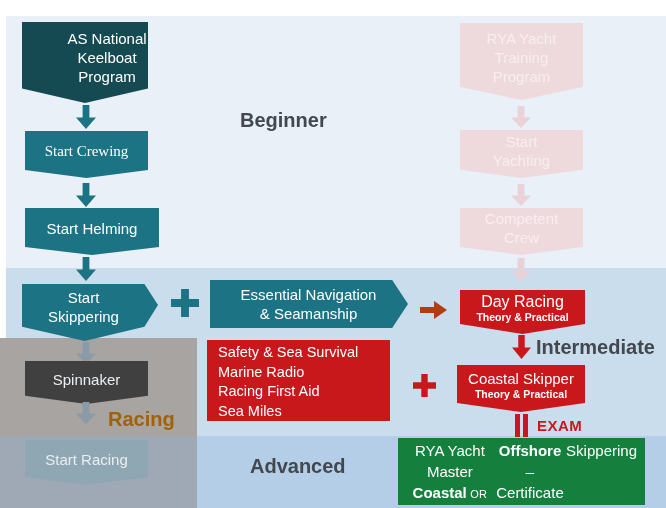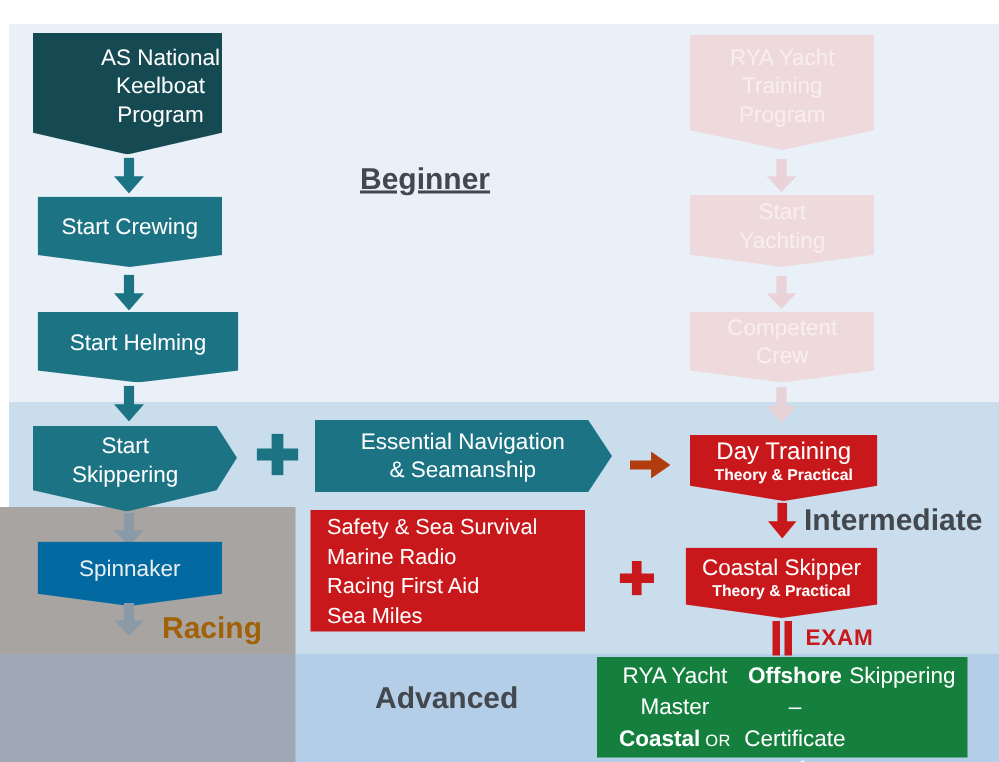--- a/index.html
+++ b/index.html
@@ -16,21 +16,21 @@
 
   .box {
     position:absolute; display:flex; flex-direction:column; justify-content:center; align-items:center;
     text-align:center; color:#ffffff; font-size:15px; line-height:19px;
   }
   .chev { clip-path: polygon(0 0, 100% 0, 100% var(--bp,82%), 50% 100%, 0 var(--bp,82%)); }
   .teal { background:#1c7384; }
   .darkteal { background:#154a52; }
   .red { background:#c9181b; }
   .fadedpink { background:#eedadd; color:#f8eef0; }
-  .fadedteal-1 { background:#0369a1; color:#e9eef1; }
+  .fadedteal-1 { background:#404040; color:#e9eef1; }
   .fadedteal-2 { background:#8fa7b3; color:#e9eef1; }
 
   .skipper-shape {
     clip-path: polygon(0 0, 90% 0, 100% 37%, 90% 75%, 46% 100%, 0 75%);
     padding-right:13px; padding-bottom:12px;
   }
   .rightpoint {
     clip-path: polygon(0 0, 92% 0, 100% 50%, 92% 100%, 0 100%);
     padding-right:14px;
   }
@@ -75,52 +75,55 @@
 <body>
 
 <div id="canvas">
 
   <div class="band band-top"></div>
   <div class="band band-mid"></div>
   <div class="band band-bottom"></div>
   <div class="gray-top"></div>
   <div class="gray-bottom"></div>
 
-  <div class="level-label" style="left:240px; top:109px;text-decoration:underline;">Beginner</div>
+  <div class="level-label" style="left:240px; top:109px;">Beginner</div>
   <div class="level-label" style="left:536px; top:336px;">Intermediate</div>
   <div class="level-label" style="left:250px; top:455px;">Advanced</div>
   <div class="racing-label" style="left:108px; top:408px;">Racing</div>
 
   <div class="box chev darkteal" style="left:22px; top:22px; width:126px; height:81px; --bp:82%; padding-bottom:10px;padding-left:44px;">
     <span class="line">AS National</span>
     <span class="line">Keelboat</span>
     <span class="line">Program</span>
   </div>
   <div class="arrow-down" style="left:76px; top:105px; width:20px; height:24px; background:#1c7384;"></div>
 
-  <div class="box chev teal" style="left:25px; top:131px; width:123px; height:47px; --bp:83%; padding-bottom:7px;">
+  <div class="box chev teal" style="left:25px; top:131px; width:123px; height:47px; --bp:83%; padding-bottom:7px;font-family:Liberation Serif, serif;">
     <span class="line">Start Crewing</span>
   </div>
   <div class="arrow-down" style="left:76px; top:183px; width:20px; height:24px; background:#1c7384;"></div>
 
   <div class="box chev teal" style="left:25px; top:208px; width:134px; height:47px; --bp:83%; padding-bottom:7px;">
     <span class="line">Start Helming</span>
   </div>
   <div class="arrow-down" style="left:76px; top:257px; width:20px; height:24px; background:#1c7384;"></div>
 
   <div class="box teal skipper-shape" style="left:22px; top:284px; width:136px; height:57px;">
     <span class="line">Start</span>
     <span class="line">Skippering</span>
   </div>
 
   <div class="arrow-down" style="left:76px; top:342px; width:20px; height:22px; background:#8a9aa6;"></div>
   <div class="box chev fadedteal-1" style="left:25px; top:361px; width:123px; height:43px; --bp:81%; padding-bottom:6px;">
     <span class="line">Spinnaker</span>
   </div>
   <div class="arrow-down" style="left:76px; top:402px; width:20px; height:22px; background:#8a9aa6;"></div>
+  <div class="box chev fadedteal-2" style="left:25px; top:440px; width:123px; height:45px; --bp:82%; padding-bottom:6px;">
+    <span class="line">Start Racing</span>
+  </div>
 
   <div class="plus" style="left:171px; top:289px; width:28px; height:28px; background:#1c7384;"></div>
   <div class="box teal rightpoint" style="left:210px; top:280px; width:198px; height:48px;padding-left:13px;">
     <span class="line">Essential Navigation</span>
     <span class="line">&amp; Seamanship</span>
   </div>
   <div class="arrow-right" style="left:420px; top:301px; width:27px; height:18px; background:#b13c0e;"></div>
 
   <div class="req-box" style="left:207px; top:340px; width:183px; height:81px;">
     <span class="line">Safety &amp; Sea Survival</span>
@@ -143,21 +146,21 @@
   </div>
   <div class="arrow-down" style="left:511px; top:184px; width:20px; height:22px; background:#e9d3d8;"></div>
 
   <div class="box chev fadedpink" style="left:460px; top:208px; width:123px; height:47px; --bp:83%; padding-bottom:7px;">
     <span class="line">Competent</span>
     <span class="line">Crew</span>
   </div>
   <div class="arrow-down" style="left:511px; top:258px; width:20px; height:24px; background:#e7d2d7;"></div>
 
   <div class="box chev red" style="left:460px; top:290px; width:125px; height:44px; --bp:77%; padding-bottom:8px;">
-    <span class="line title-lg">Day Training</span>
+    <span class="line title-lg">Day Racing</span>
     <span class="line sub">Theory &amp; Practical</span>
   </div>
   <div class="arrow-down" style="left:512px; top:335px; width:19px; height:24px; background:#c9181b;"></div>
 
   <div class="box chev red" style="left:457px; top:365px; width:128px; height:47px; --bp:81%; padding-bottom:8px;">
     <span class="line">Coastal Skipper</span>
     <span class="line sub">Theory &amp; Practical</span>
   </div>
 
   <div class="exam-bars" style="left:515px; top:414px;">

